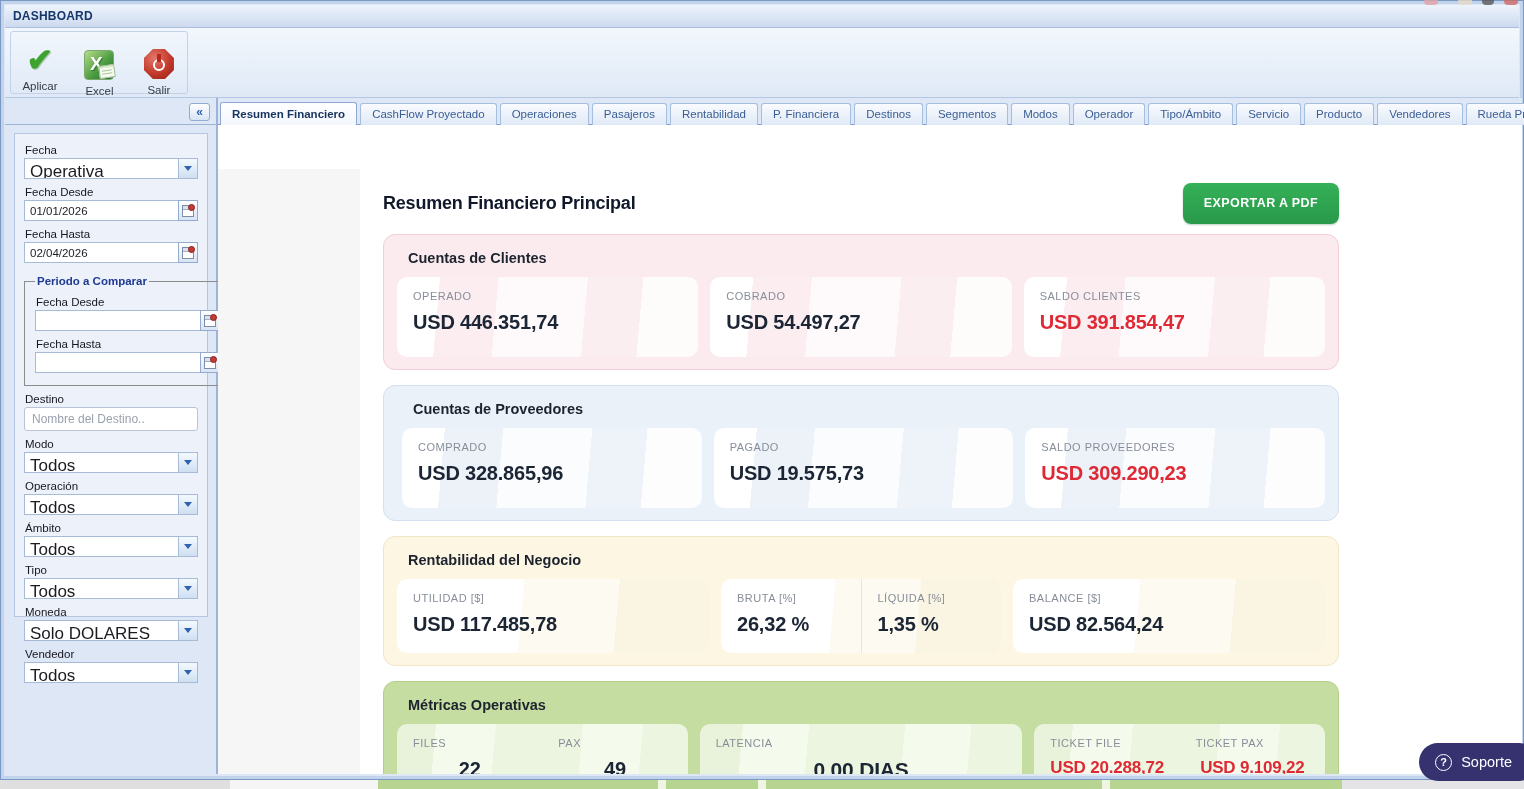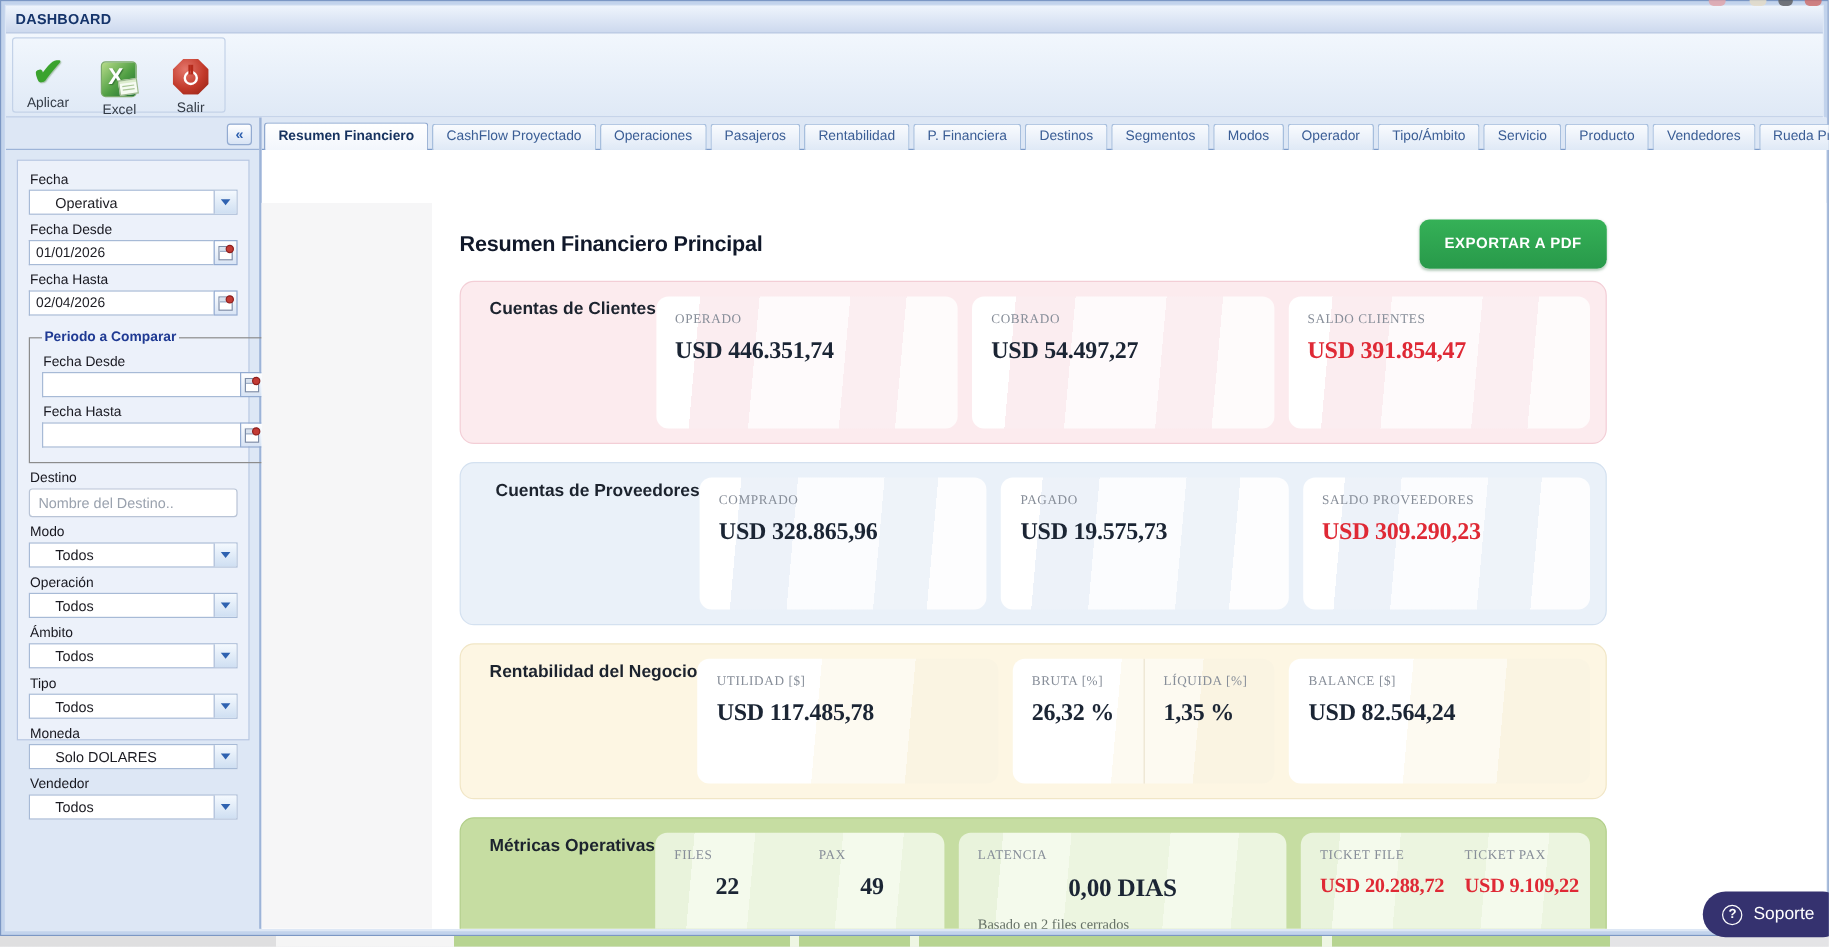--- a/index.html
+++ b/index.html
@@ -81,21 +81,21 @@
   .filter-panel {
     margin:8px 8px 0 9px; padding:10px 9px 12px 9px;
     background:#ecf1fa; border:1px solid #b6c6e1; border-radius:0;
     height:484px;
   }
   .f-label { font-size:11.5px; color:#17171f; margin:7px 0 2px 1px; }
   .f-label:first-child { margin-top:0; }
   .combo {
     display:flex; height:21px; background:#fff; border:1px solid #a7bad6; align-items:stretch; cursor:pointer;
   }
-  .combo-txt { flex:1; font-size:12px; color:#1b1b22; padding:3px 5px 0 5px; white-space:nowrap; overflow:hidden;margin-left:16px; }
+  .combo-txt { flex:1; font-size:17px; color:#1b1b22; padding:3px 5px 0 5px; white-space:nowrap; overflow:hidden; }
   .combo-dd {
     width:19px; border-left:1px solid #a7bad6;
     background:linear-gradient(#f4f9fe,#cfdff2);
     display:flex; align-items:center; justify-content:center;
   }
   .combo-dd::after { content:""; border:4px solid transparent; border-top:5px solid #2f62b0; margin-top:4px; }
   .date-row { display:flex; height:21px; gap:0; }
   .date-input {
     flex:1; height:21px; border:1px solid #a7bad6; border-right:none; background:#fff;
     font-family:"Liberation Sans", sans-serif; font-size:11.5px; color:#1b1b22; padding:0 5px; outline:none; min-width:0;
@@ -138,23 +138,23 @@
   .gutter { position:absolute; left:0; top:0; bottom:0; width:142px; background:#f6f6f7; }
   .page-pad { position:absolute; left:0; right:0; top:0; padding:0 183px 0 165px; }
   .page-head { display:flex; justify-content:space-between; align-items:center; margin-top:13px; height:42px; }
   .page-title { font-size:18px; font-weight:bold; color:#10182a; letter-spacing:-.2px; }
   .pdf-btn {
     background:linear-gradient(#35b157,#28994a); color:#fff; font-weight:bold; font-size:12.5px;
     letter-spacing:.4px; border:none; border-radius:8px; padding:0 21px; height:41px; cursor:pointer;
     font-family:"Liberation Sans", sans-serif; box-shadow:0 1px 2px rgba(30,100,50,.3);
   }
   .cards { display:flex; flex-direction:column; margin-top:10px; gap:15px; }
-  .card { border-radius:12px; padding:12px 13px; display:flex; }
+  .card { border-radius:12px; padding:12px 13px; display:flex; flex-direction:column; }
   .card-title { font-size:14.5px; font-weight:bold; color:#1c232e; margin:3px 0 11px 11px; }
-  .metrics { display:flex; gap:12px; flex:1;font-family:Liberation Serif, serif; }
+  .metrics { display:flex; gap:12px; flex:1; }
   .metric { flex:1; border-radius:10px; padding:13px 16px; min-width:0; }
   .metric.split { display:flex; padding:0; }
   .half { flex:1; padding:13px 16px; min-width:0; }
   .m-label { font-size:11px; letter-spacing:.5px; color:#878e99; margin-bottom:9px; white-space:nowrap; }
   .m-value { font-size:20px; font-weight:bold; color:#1b2534; letter-spacing:-.2px; white-space:nowrap; }
   .m-value.neg { color:#df2935; }
   .m-caption { font-size:12px; color:#657066; margin-top:10px; }
 
   .theme-pink  { background:#fcebee; border:1px solid #f3ced6; height:136px; }
   .theme-blue  { background:#eaf1f9; border:1px solid #d4e1f0; height:136px;padding-left:18px; }

